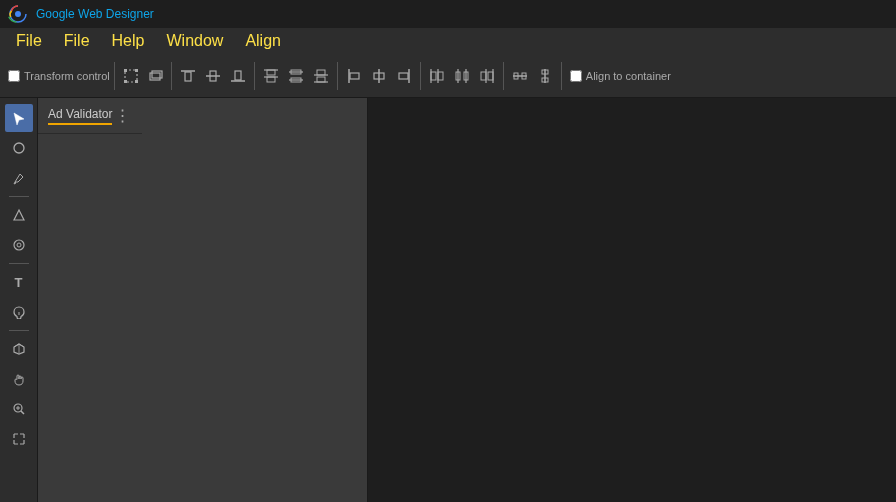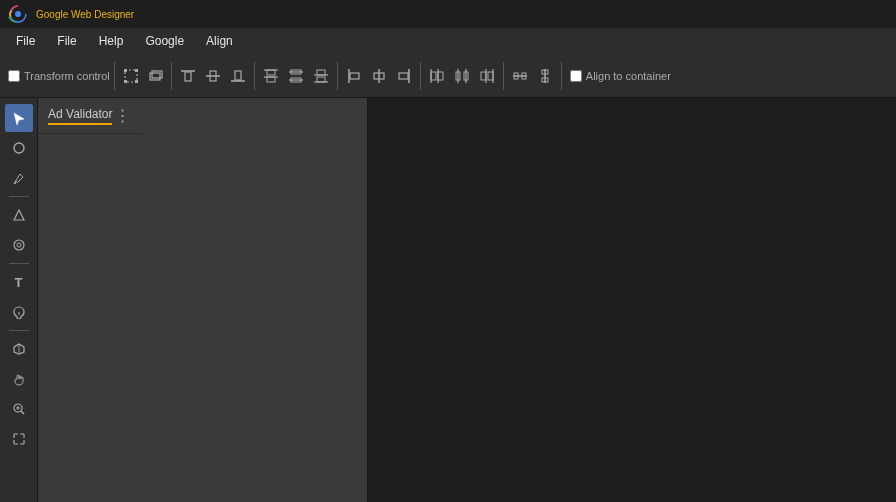--- a/index.html
+++ b/index.html
@@ -25,38 +25,38 @@
       font-size: 12px;
     }
     #app-logo {
       width: 20px;
       height: 20px;
       display: flex;
       align-items: center;
       justify-content: center;
     }
     #title-text {
-      font-size: 10px;
-      color: #eab308;
+      font-size: 12px;
+      color: #0ea5e9;
     }
 
     
     #menu-bar {
       height: 26px;
       background: #2d2d2d;
       display: flex;
       align-items: center;
       padding: 0 6px;
       gap: 2px;
     }
     .menu-item {
       padding: 3px 10px;
       cursor: pointer;
-      color: #e5e5e5;
-      font-size: 12px;
+      color: #fde047;
+      font-size: 16px;
       border-radius: 2px;
     }
 
     
     #toolbar {
       height: 44px;
       background: #2d2d2d;
       display: flex;
       align-items: center;
       padding: 0 8px;
@@ -211,21 +211,21 @@
       <circle cx="10" cy="10" r="3" fill="#4285F4"></circle>
     </svg>
   </div>
   <span id="title-text">Google Web Designer</span>
 </div>
 
 <div id="menu-bar">
   <div class="menu-item">File</div>
   <div class="menu-item">File</div>
   <div class="menu-item">Help</div>
-  <div class="menu-item">Google</div>
+  <div class="menu-item">Window</div>
   <div class="menu-item">Align</div>
 </div>
 
 <div id="toolbar">
 
   <label class="toolbar-checkbox-label">
     <input type="checkbox" style="">
     <span>Transform control</span>
   </label>
 

